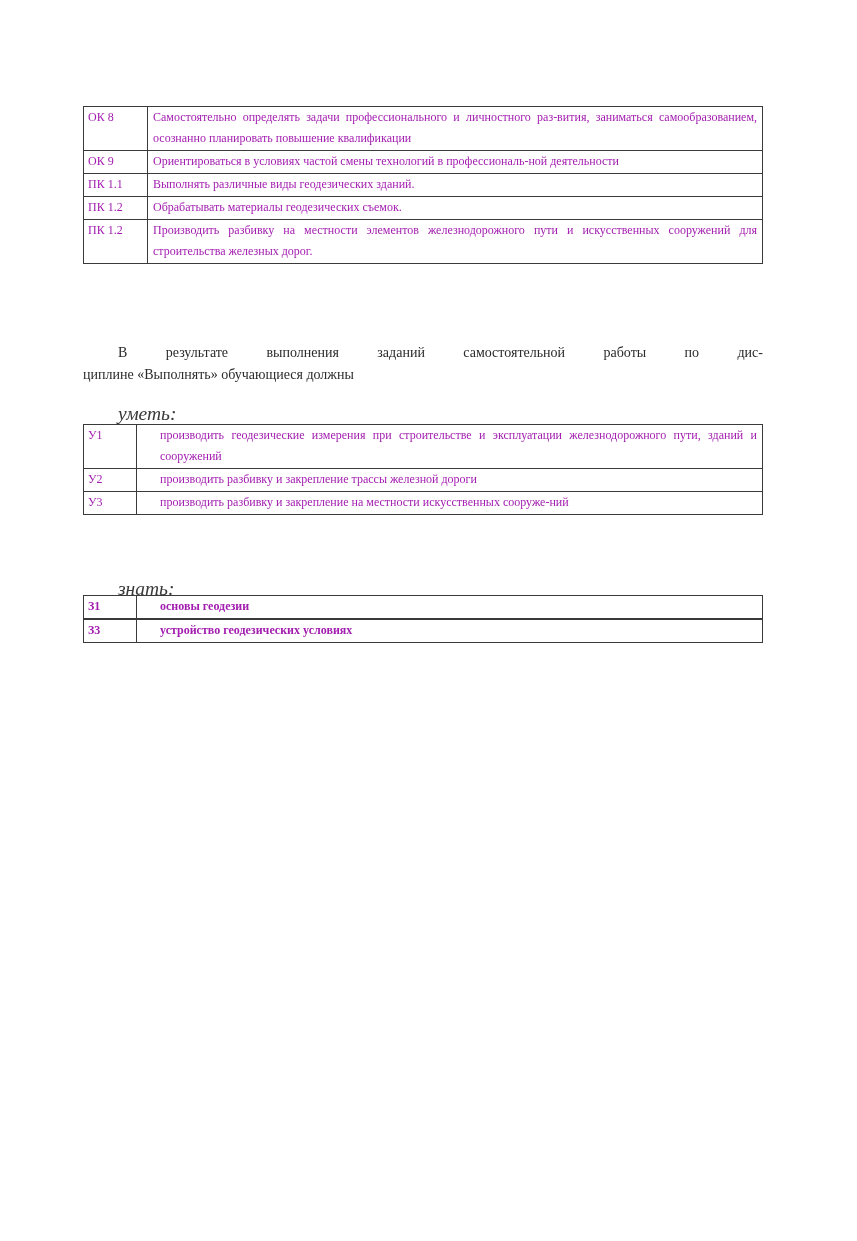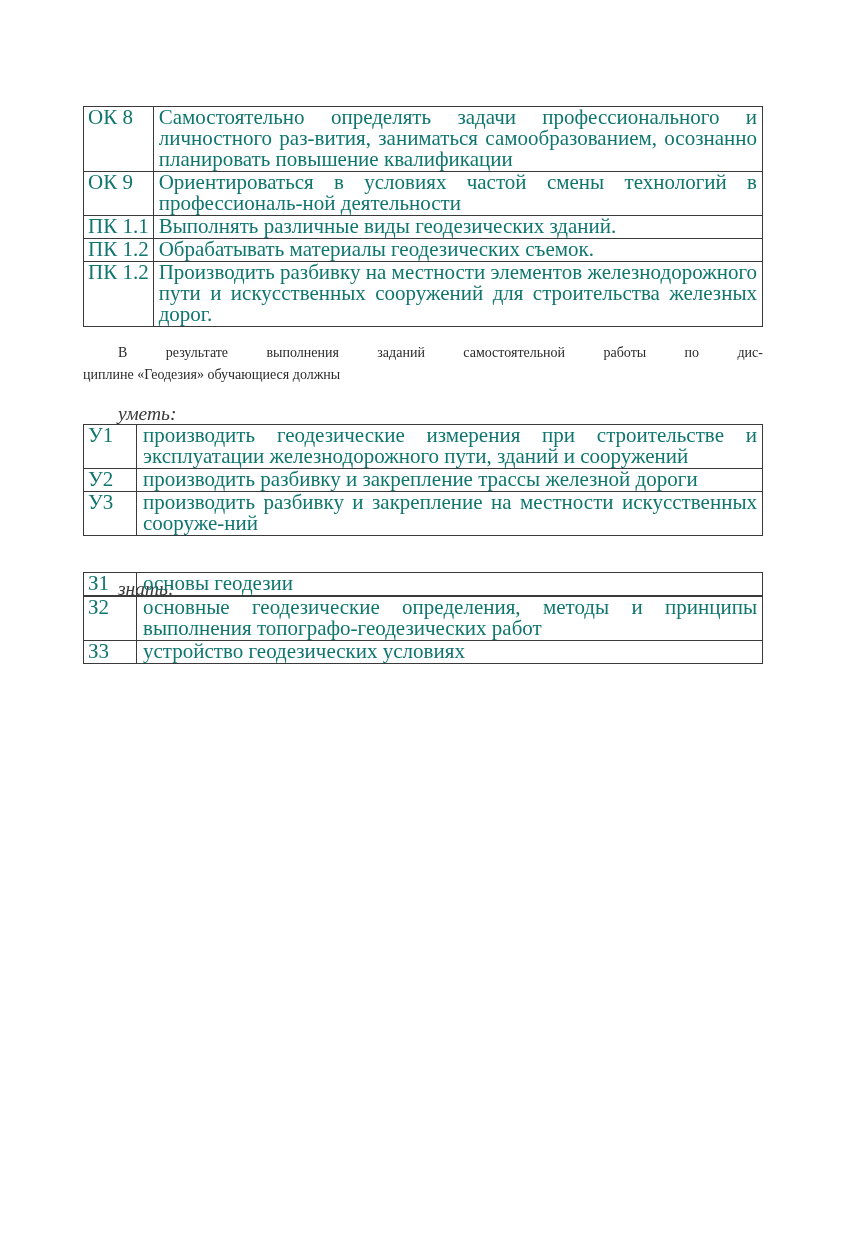--- a/index.html
+++ b/index.html
@@ -18,23 +18,23 @@
     .page {
       position: absolute;
       left: 0;
       top: 0;
       width: 857px;
       height: 1241px;
     }
     table.ct {
       position: absolute;
       border-collapse: collapse;
-      font-size: 21px;
+      font-size: 12px;
       line-height: 21px;
-      color: #0f766e;
+      color: #a21caf;
     }
     table.ct td {
       border: 1.2px solid #3a3a3a;
       vertical-align: top;
       padding: 0 5px 1px 5px;
     }
     table.ct td.code {
       white-space: nowrap;
     }
     
@@ -44,23 +44,23 @@
       width: 680px;
     }
     #table-competencies td.code { width: 55px; padding-left: 4px; padding-right: 4px; }
     #table-competencies td.desc { text-align: justify; }
     
     #table-skills, #table-knowledge {
       left: 83px;
       width: 680px;
     }
     #table-skills { top: 424px; }
-    #table-knowledge { top: 572px; }
+    #table-knowledge { top: 595px; font-weight: bold; }
     #table-skills td.code, #table-knowledge td.code { width: 43px; padding-left: 4px; margin-left: 35px; }
-    #table-skills td.desc, #table-knowledge td.desc { padding-left: 6px; text-align: justify; }
+    #table-skills td.desc, #table-knowledge td.desc { padding-left: 23px; text-align: justify; }
     #table-knowledge tr.row-1 td { border-bottom-width: 2px; }
 
     .para {
       position: absolute;
       left: 83px;
       width: 680px;
       font-size: 14px;
       line-height: 22px;
       color: #2a2a2a;
       text-align: justify;
@@ -112,21 +112,21 @@
       </tr>
       <tr>
         <td class="code">ПК 1.2</td>
         <td class="desc"><span>Производить разбивку на местности элементов железнодорожного пути и искусственных сооружений для строительства железных дорог.</span></td>
       </tr>
     </tbody>
   </table>
 
   <div class="para" id="intro-paragraph">
     <span class="line1">В результате выполнения заданий самостоятельной работы по дис-</span>
-    <span style="display:block;text-indent:0;">циплине «Геодезия» обучающиеся должны</span>
+    <span style="display:block;text-indent:0;">циплине «Выполнять» обучающиеся должны</span>
   </div>
 
   <div class="label-italic" id="label-umet">уметь:</div>
 
   <table class="ct" id="table-skills">
     <tbody>
       <tr>
         <td class="code">У1</td>
         <td class="desc">производить геодезические измерения при строительстве и эксплуатации железнодорожного пути, зданий и сооружений</td>
       </tr>
@@ -143,23 +143,19 @@
 
   <div class="label-italic" id="label-znat">знать:</div>
 
   <table class="ct" id="table-knowledge">
     <tbody>
       <tr class="row-1">
         <td class="code">З1</td>
         <td class="desc">основы геодезии</td>
       </tr>
       <tr>
-        <td class="code">З2</td>
-        <td class="desc">основные геодезические определения, методы и принципы выполнения топографо-геодезических работ</td>
-      </tr>
-      <tr>
         <td class="code">З3</td>
         <td class="desc">устройство геодезических условиях</td>
       </tr>
     </tbody>
   </table>
 
 </div>
 
 </body></html>

